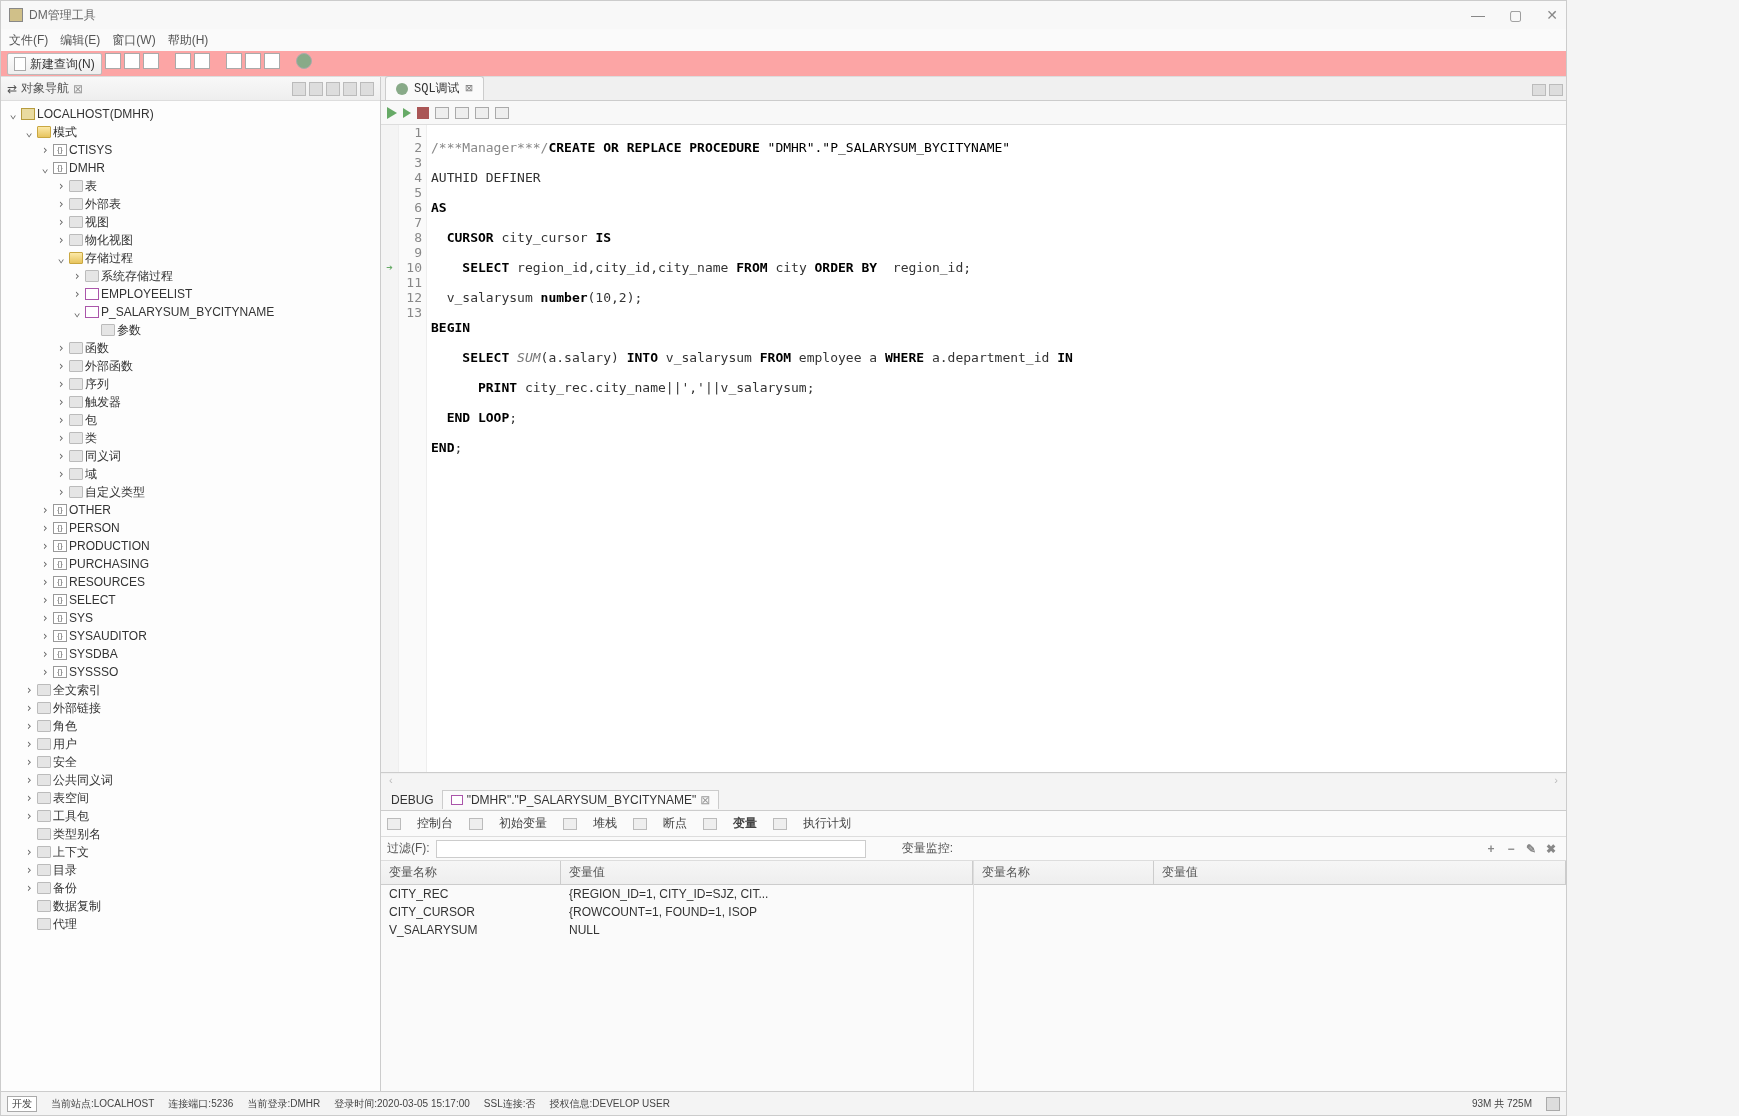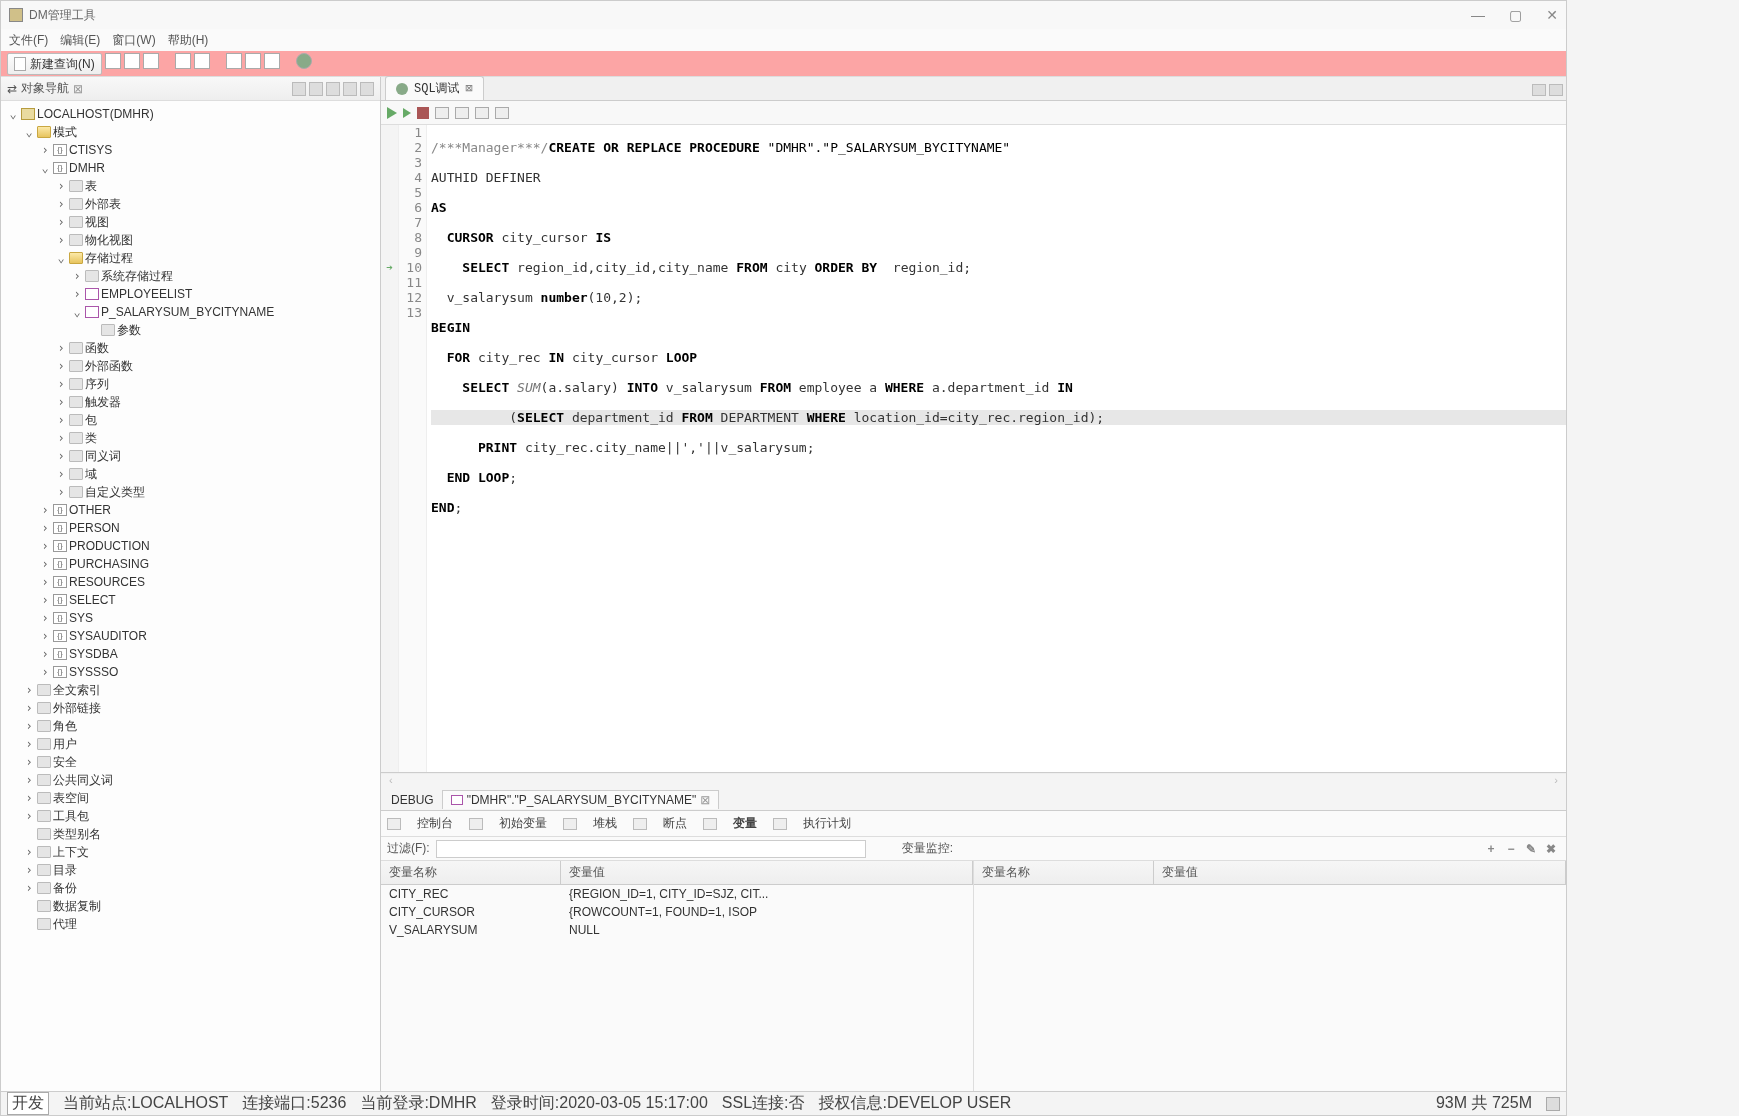--- a/index.html
+++ b/index.html
@@ -74,21 +74,21 @@
 .vars-area { flex: 0 0 230px; display: flex; min-height: 0; }
 .vars-left, .vars-right { flex: 1; border-right: 1px solid #ddd; display: flex; flex-direction: column; }
 .vars-right { border-right: none; }
 .vh { display: flex; background: linear-gradient(#f6f6f6,#eee); border-bottom: 1px solid #ccc; }
 .vh div { padding: 3px 8px; border-right: 1px solid #ccc; color: #555; }
 .vh .c1 { width: 180px; }
 .vh .c2 { flex: 1; }
 .vrow { display: flex; padding: 2px 0; }
 .vrow .c1 { width: 180px; padding-left: 8px; }
 .vrow .c2 { flex: 1; padding-left: 8px; color: #333; }
-.statusbar { height: 24px; display: flex; align-items: center; padding: 0 6px; background: #f4f4f4; border-top: 1px solid #ccc; font-size: 16px; color: #444; gap: 14px; }
+.statusbar { height: 24px; display: flex; align-items: center; padding: 0 6px; background: #f4f4f4; border-top: 1px solid #ccc; font-size: 10px; color: #444; gap: 14px; }
 .statusbar .spacer { flex: 1; }
 .statusbar .trash { width: 14px; height: 14px; background: #ddd; border: 1px solid #aaa; }
 .status-badge { border: 1px solid #aaa; padding: 0 4px; background: #fff; }
 .scroll-hint { height: 16px; background: #f4f4f4; border-top: 1px solid #eee; display:flex; justify-content: space-between; padding: 0 8px; color:#bbb; font-size:11px; }
 </style>
 </head>
 <body>
 
 <div class="window">
   <div class="titlebar">
@@ -532,23 +532,21 @@
           <div>13</div>
         </div>
         <div class="code-lines">
 <div class="ln"><span class="cmt">/***Manager***/</span><span class="kw">CREATE OR REPLACE PROCEDURE</span> <span class="str">"DMHR"."P_SALARYSUM_BYCITYNAME"</span></div>
 <div class="ln"><span>AUTHID DEFINER</span></div>
 <div class="ln"><span class="kw">AS</span></div>
 <div class="ln"><span class="kw">  CURSOR</span><span> city_cursor </span><span class="kw">IS</span></div>
 <div class="ln"><span class="kw">    SELECT</span><span> region_id,city_id,city_name </span><span class="kw">FROM</span><span> city </span><span class="kw">ORDER BY</span><span>  region_id;</span></div>
 <div class="ln"><span>  v_salarysum </span><span class="kw">number</span><span>(10,2);</span></div>
 <div class="ln"><span class="kw">BEGIN</span></div>
-<div class="ln"><span class="kw">  FOR</span><span> city_rec </span><span class="kw">IN</span><span> city_cursor </span><span class="kw">LOOP</span></div>
 <div class="ln"><span class="kw">    SELECT </span><span class="fn">SUM</span><span>(a.salary) </span><span class="kw">INTO</span><span> v_salarysum </span><span class="kw">FROM</span><span> employee a </span><span class="kw">WHERE</span><span> a.department_id </span><span class="kw">IN</span></div>
-<div class="ln hl"><span>          (</span><span class="kw">SELECT</span><span> department_id </span><span class="kw">FROM</span><span> DEPARTMENT </span><span class="kw">WHERE</span><span> location_id=city_rec.region_id);</span></div>
 <div class="ln"><span class="kw">      PRINT</span><span> city_rec.city_name||','||v_salarysum;</span></div>
 <div class="ln"><span class="kw">  END LOOP</span><span>;</span></div>
 <div class="ln"><span class="kw">END</span><span>;</span></div>
         </div>
       </div>
       <div class="scroll-hint">
           <span>‹</span>
           <span>›</span>
         </div>
 

